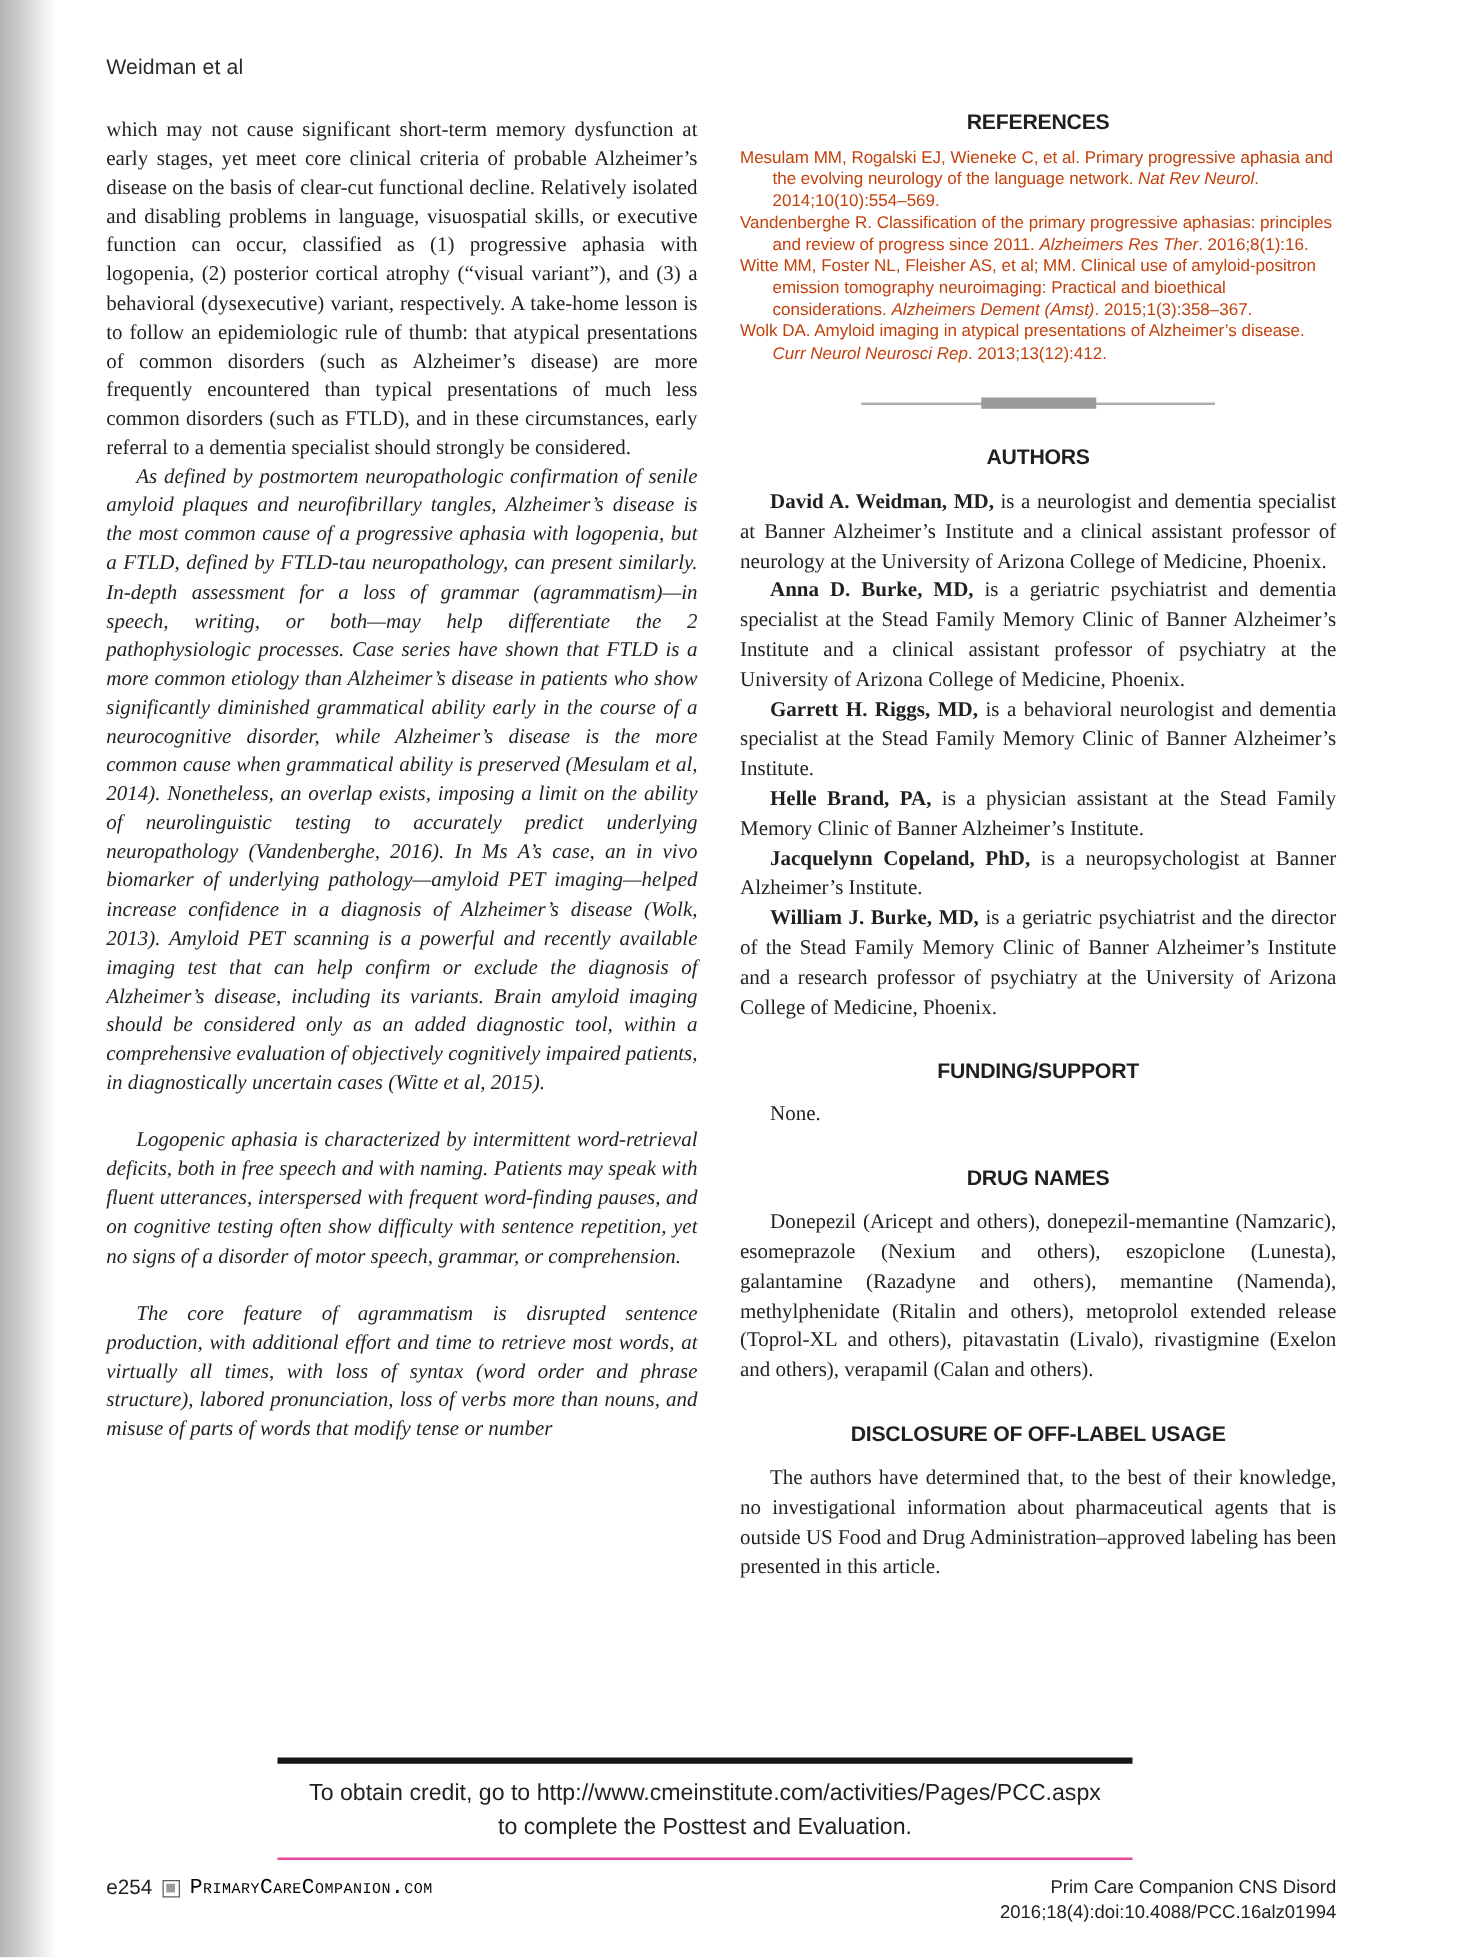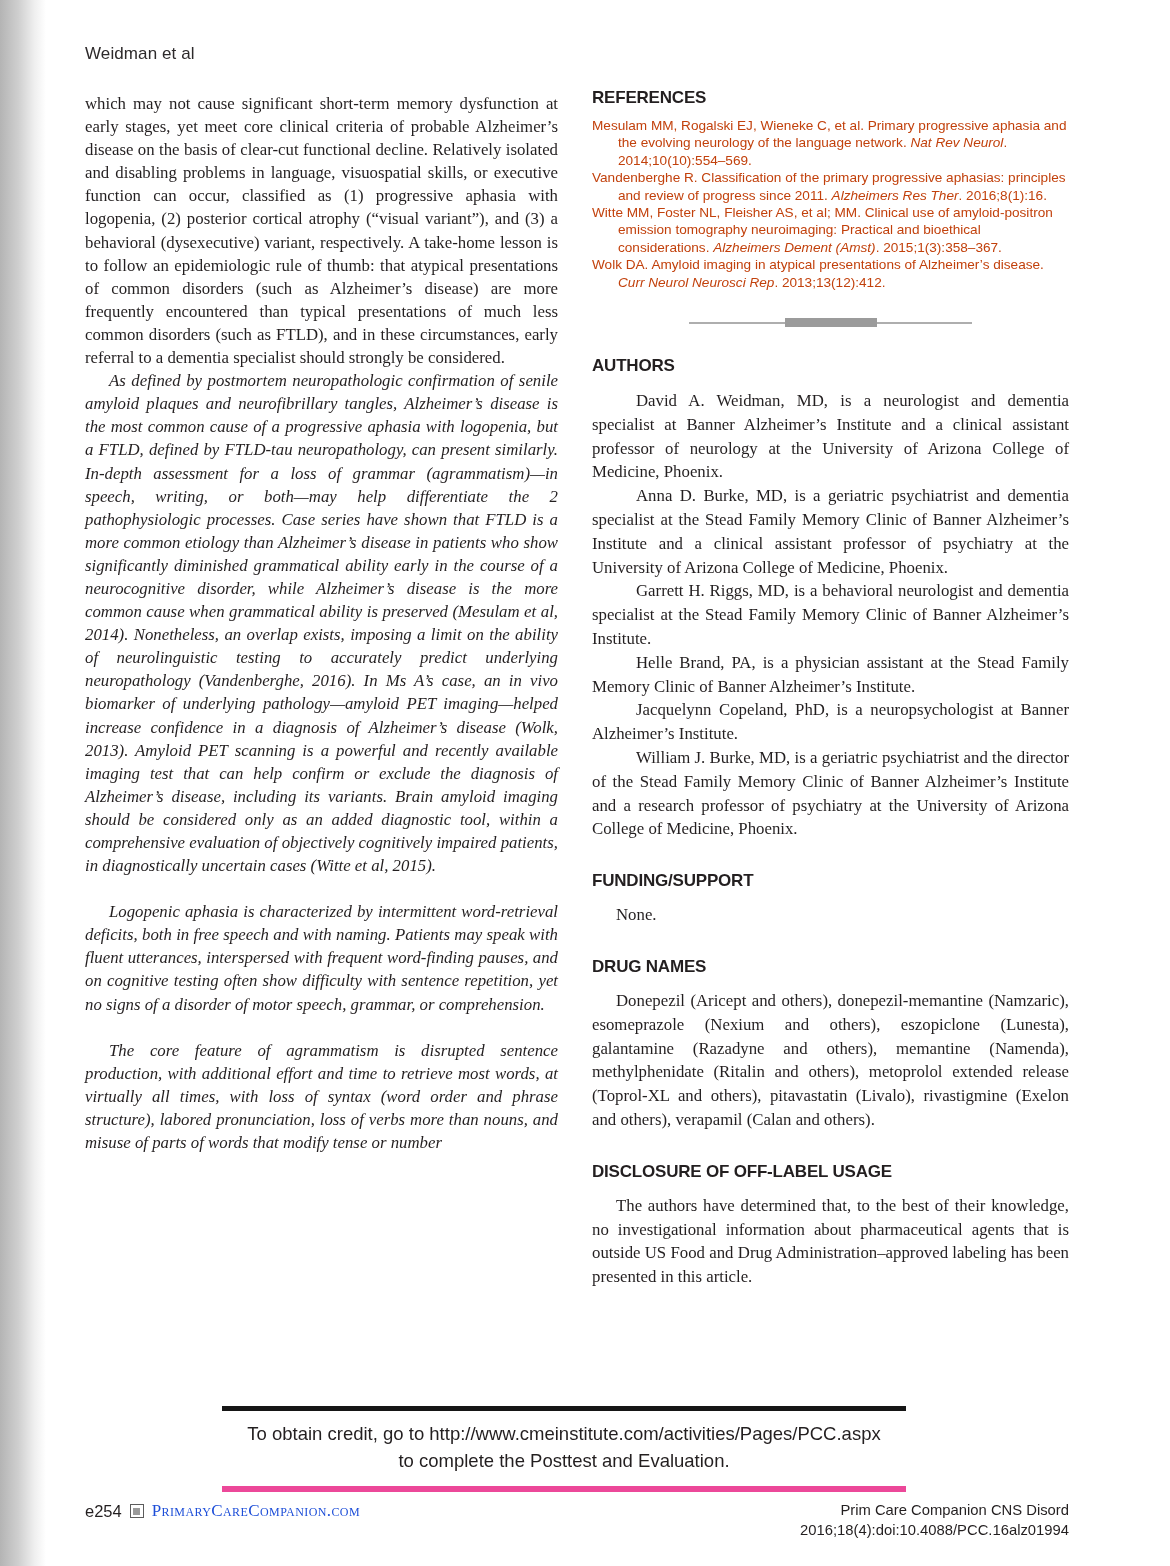--- a/index.html
+++ b/index.html
@@ -21,62 +21,62 @@
     position:absolute;left:85px;top:92px;width:473px;
     font-size:16.8px;line-height:23.1px;text-align:justify;
   }
   .col-right{position:absolute;left:592px;top:88px;width:477px;}
   .para{margin:0;}
   .para.indent{text-indent:24px;font-style:italic;}
   .para.gap{margin-top:23px;}
   .sec-heading{
     font-family:"Liberation Sans","DejaVu Sans",sans-serif;
     font-weight:bold;font-size:17px;letter-spacing:-.2px;color:#231f20;
-    margin:0 0 9px 0;line-height:20px;
+    margin:0 0 9px 0;line-height:20px;text-align:center;
   }
   .refs{
     font-family:"Liberation Sans","DejaVu Sans",sans-serif;
     font-size:13.6px;line-height:17.4px;color:#c2410c;
   }
   .ref-item{padding-left:26px;text-indent:-26px;margin:0;}
   .ref-item .ital{font-style:italic;}
   .divider{position:relative;width:283px;height:9px;margin:27px auto 29px auto;}
   .divider .line{position:absolute;left:0;right:0;top:4px;height:2px;background:#aeaeae;}
   .divider .bar{position:absolute;left:50%;transform:translateX(-50%);top:0;width:92px;height:9px;background:#9b9b9b;}
   .authors-heading{margin:0 0 13px 0;}
   .authors-text{font-size:16.8px;line-height:23.8px;text-align:justify;}
   .author-para{margin:0;text-indent:24px;}
-  .author-para .bold{font-weight:normal;margin-left:20px;}
+  .author-para .bold{font-weight:bold;}
   .sub-heading{margin:30px 0 12px 0;}
   .plain-para{font-size:16.8px;line-height:23.8px;text-align:justify;text-indent:24px;margin:0;}
   .credit-box{
     position:absolute;left:222px;top:1406px;width:684px;
-    border-top:5px solid #161616;border-bottom:6px solid #ec4899;
+    border-top:5px solid #161616;border-bottom:2px solid #ec4899;
     padding:9px 6px 12px 6px;box-sizing:border-box;
     font-family:"Liberation Sans","DejaVu Sans",sans-serif;
     font-size:18.5px;line-height:27px;text-align:center;color:#231f20;
   }
   .credit-box .line{display:block;}
   .footer{
     position:absolute;left:85px;top:1501px;width:984px;
     display:flex;justify-content:space-between;align-items:flex-start;
   }
   .footer-left{display:flex;align-items:center;gap:8px;}
   .page-num{
     font-family:"Liberation Sans","DejaVu Sans",sans-serif;
     font-size:16.5px;color:#231f20;
   }
   .logo-outer{
     display:inline-block;position:relative;width:12px;height:12px;
     border:1.5px solid #5c5c5c;background:#fff;box-sizing:content-box;
   }
   .logo-inner{position:absolute;left:2.5px;top:2.5px;width:7px;height:7px;background:#9a9a9a;}
   .site-name{
-    font-family:Liberation Serif, serif;
-    font-variant:small-caps;font-size:17px;letter-spacing:.4px;color:#1d4ed8;
+    font-family:Liberation Mono, monospace;
+    font-variant:small-caps;font-size:17px;letter-spacing:.4px;color:#000000;
   }
   .footer-right{
     font-family:"Liberation Sans","DejaVu Sans",sans-serif;
     font-size:14.8px;line-height:19.5px;text-align:right;color:#231f20;
   }
 </style>
 </head>
 <body>
 
 <div class="page">

